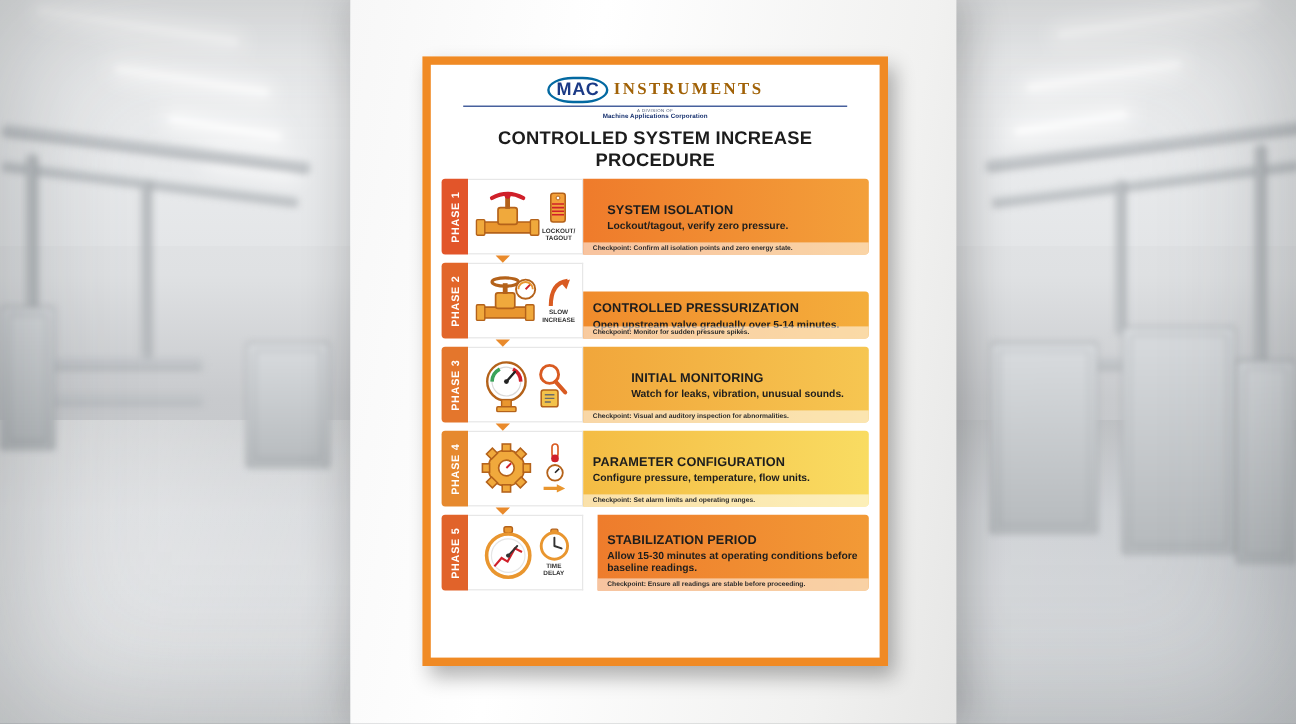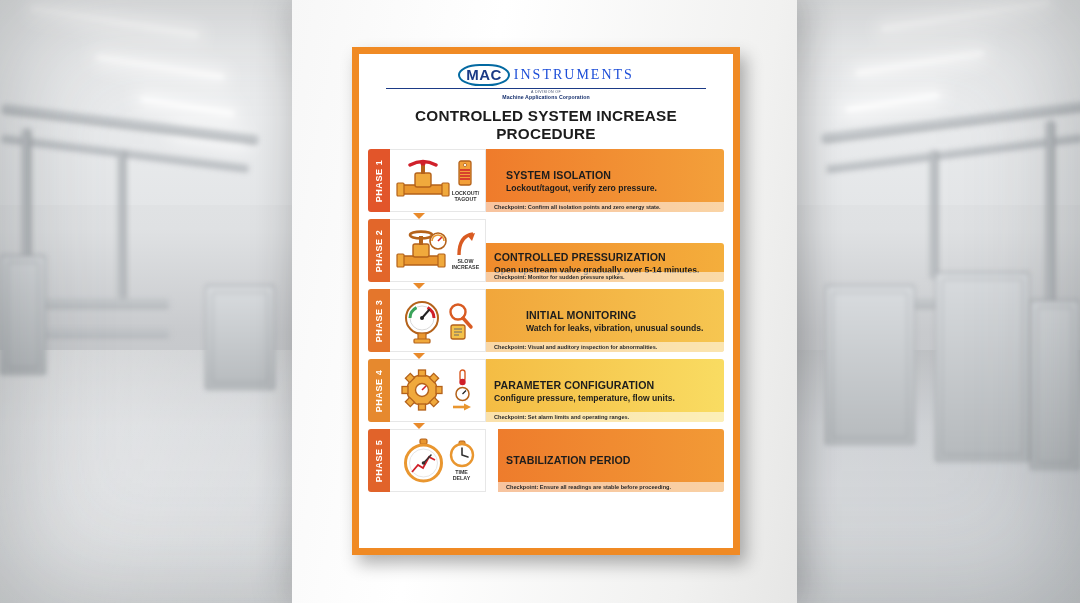--- a/index.html
+++ b/index.html
@@ -67,21 +67,21 @@
   .brand .mark {
     display: inline-flex; align-items: center; justify-content: center; gap: 4px;
   }
   .mac-oval {
     display: inline-block; color: #1b3a86; font-weight: bold; font-size: 15px;
     letter-spacing: .5px; padding: 0 6px 1px 6px;
     border: 2px solid #0369a1; border-radius: 50%/60%;
     position: relative;
   }
   .brand .word {
-    color: #1d4ed8; font-size: 14px; letter-spacing: 2px; font-weight: 400;
+    color: #a16207; font-size: 14px; letter-spacing: 2px; font-weight: 700;
     font-family: "Liberation Serif", serif;
   }
   .brand .div1 { font-size: 3.6px; color: #3b4a6b; letter-spacing: .4px; margin-top: 1px;}
   .brand .div2 { font-size: 5.2px; color: #16306e; font-weight: bold; letter-spacing: .1px; }
   .brand .rule { height: 1px; background: #1b3a86; margin: 2px 18px 0 18px; }
 
   h1.title {
     text-align: center; color: #1c1c1c; font-size: 15.3px; font-weight: bold;
     letter-spacing: .2px; margin: 7px 0 6px 0;
   }
@@ -358,17 +358,18 @@
         <svg width="26" height="28" viewBox="0 0 26 28">
           <rect x="10" y="1" width="6" height="4" rx="1.3" fill="#e9962f" stroke="#b4621a" stroke-width="1"></rect>
           <circle cx="13" cy="15" r="11" fill="#fff" stroke="#e9962f" stroke-width="2.4"></circle>
           <path d="M13 15 L13 8 M13 15 L19 17" stroke="#333" stroke-width="1.6" stroke-linecap="round"></path>
         </svg>
         <div class="caption">TIME<br>DELAY</div>
       </div>
     </div>
     <div class="body" style="background:linear-gradient(90deg,#ee7c2c,#f29a36);margin-left:12px;">
       <h2>STABILIZATION PERIOD</h2>
+      <p class="desc">Allow 15-30 minutes at operating conditions before baseline readings.</p>
       <div class="chk">Checkpoint: Ensure all readings are stable before proceeding.</div>
     </div>
   </div>
 
 </div>
 
 </body></html>

